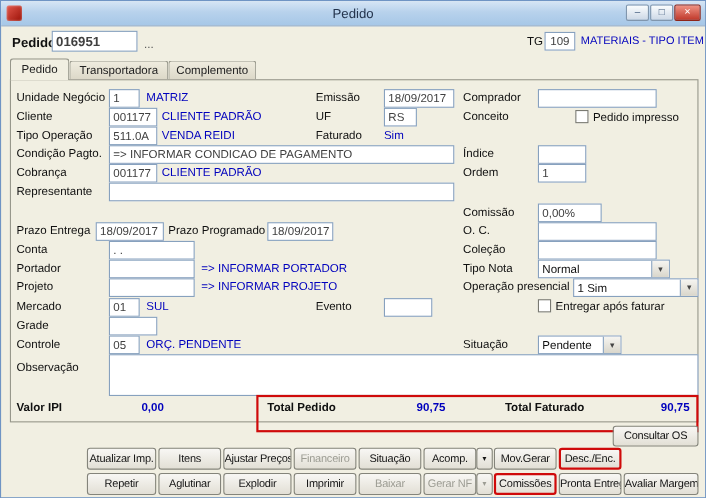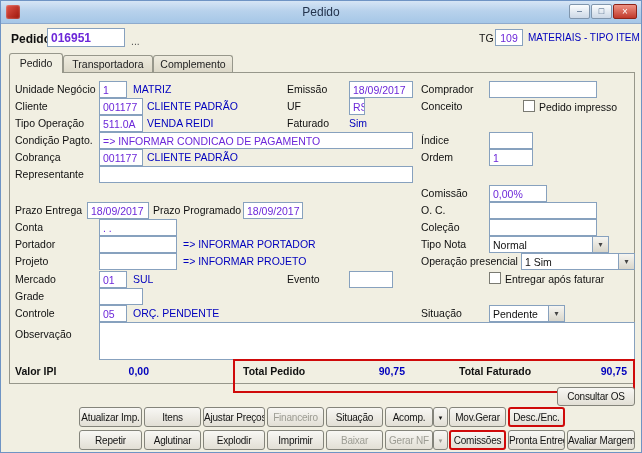--- a/index.html
+++ b/index.html
@@ -4,21 +4,21 @@
 <style>
   html,body{margin:0;padding:0;background:#fff;}
   .window{position:relative;width:642px;height:453px;box-sizing:border-box;background:#f1efe2;border:1px solid #6f94c4;font-family:"Liberation Sans",sans-serif;overflow:hidden;}
   .titlebar{position:absolute;left:0;top:0;right:0;height:22px;background:linear-gradient(180deg,#d6e5f5,#b8d2ec 45%,#a6c7e7);border-bottom:1px solid #8fabcd;}
   .title{position:absolute;left:0;right:0;top:4px;text-align:center;font-size:12px;color:#24344d;}
   .app-icon{position:absolute;left:5px;top:4px;width:14px;height:14px;border-radius:2px;background:linear-gradient(135deg,#e2574b,#9b1208);box-shadow:inset 0 0 2px rgba(255,255,255,.6);}
   .winbtn{position:absolute;top:3px;width:21px;height:15px;box-sizing:border-box;border:1px solid #8096ad;border-radius:2px;background:linear-gradient(#fbfdfe,#ccd8e6);color:#3a5678;font-size:9px;line-height:13px;text-align:center;cursor:pointer;}
   .winbtn.close{background:linear-gradient(#ef9384,#c0392b);border-color:#8e2418;color:#fff;width:24px;font-size:10px;}
   .lbl{position:absolute;font-size:10.5px;color:#101010;white-space:nowrap;}
   .b{font-weight:bold;}
-  .fld{position:absolute;height:17px;box-sizing:border-box;background:#fff;border:1px solid #87a1be;font-size:10.5px;color:#6d28d9;padding:2px 3px 0;white-space:nowrap;overflow:hidden;}
+  .fld{position:absolute;height:17px;box-sizing:border-box;background:#fff;border:1px solid #87a1be;font-size:10.5px;color:#404040;padding:2px 3px 0;white-space:nowrap;overflow:hidden;}
   .right{text-align:left;}
   .center{text-align:center;}
   .desc,.val{position:absolute;font-size:10.5px;color:#0000bd;white-space:nowrap;}
   .combo{color:#101010;padding-right:17px;}
   .combo-btn{position:absolute;right:0;top:0;bottom:0;width:15px;background:linear-gradient(#f6f5f1,#d9d6cb);border-left:1px solid #87a1be;color:#444;font-size:8px;line-height:15px;text-align:center;cursor:pointer;}
   .checkbox{position:absolute;width:12px;height:12px;box-sizing:border-box;background:#fff;border:1px solid #7a7a72;cursor:pointer;}
   .panel{position:absolute;left:8px;top:71px;width:626px;height:312px;box-sizing:border-box;border:1px solid #97978b;background:#f1efe2;}
   .tab{position:absolute;top:54px;height:17px;box-sizing:border-box;background:linear-gradient(#efecdf,#dcd8c8);border:1px solid #97978b;border-bottom:none;border-radius:3px 3px 0 0;font-size:10.5px;line-height:16px;text-align:center;color:#222;cursor:pointer;}
   .tab.active{top:52px;height:20px;background:#f1efe2;line-height:19px;}
   .btn{position:absolute;height:20px;box-sizing:border-box;background:linear-gradient(#f8f7f4,#e2dfd5);border:1px solid #84847b;border-radius:3px;font-family:inherit;font-size:10px;letter-spacing:-0.2px;color:#141414;text-align:center;line-height:17px;padding:0;cursor:pointer;white-space:nowrap;overflow:hidden;}
@@ -57,21 +57,21 @@
   <span class="desc" style="left:132px;top:82px">MATRIZ</span>
   <span class="lbl" style="left:286px;top:82px">Emissão</span>
   <div class="fld" style="left:348px;top:80px;width:64px">18/09/2017</div>
   <span class="lbl" style="left:420px;top:82px">Comprador</span>
   <div class="fld" style="left:488px;top:80px;width:108px"></div>
 
   <span class="lbl" style="left:14px;top:99px">Cliente</span>
   <div class="fld" style="left:98px;top:97px;width:44px">001177</div>
   <span class="desc" style="left:146px;top:99px">CLIENTE PADRÃO</span>
   <span class="lbl" style="left:286px;top:99px">UF</span>
-  <div class="fld" style="left:348px;top:97px;width:16px">RS</div>
+  <div class="fld" style="left:348px;top:97px;width:30px">RS</div>
   <span class="lbl" style="left:420px;top:99px">Conceito</span>
   <span class="checkbox" style="left:522px;top:99px"></span>
   <span class="lbl" style="left:538px;top:100px">Pedido impresso</span>
 
   <span class="lbl" style="left:14px;top:116px">Tipo Operação</span>
   <div class="fld" style="left:98px;top:114px;width:44px">511.0A</div>
   <span class="desc" style="left:146px;top:116px">VENDA REIDI</span>
   <span class="lbl" style="left:286px;top:116px">Faturado</span>
   <span class="val" style="left:348px;top:116px">Sim</span>
 

